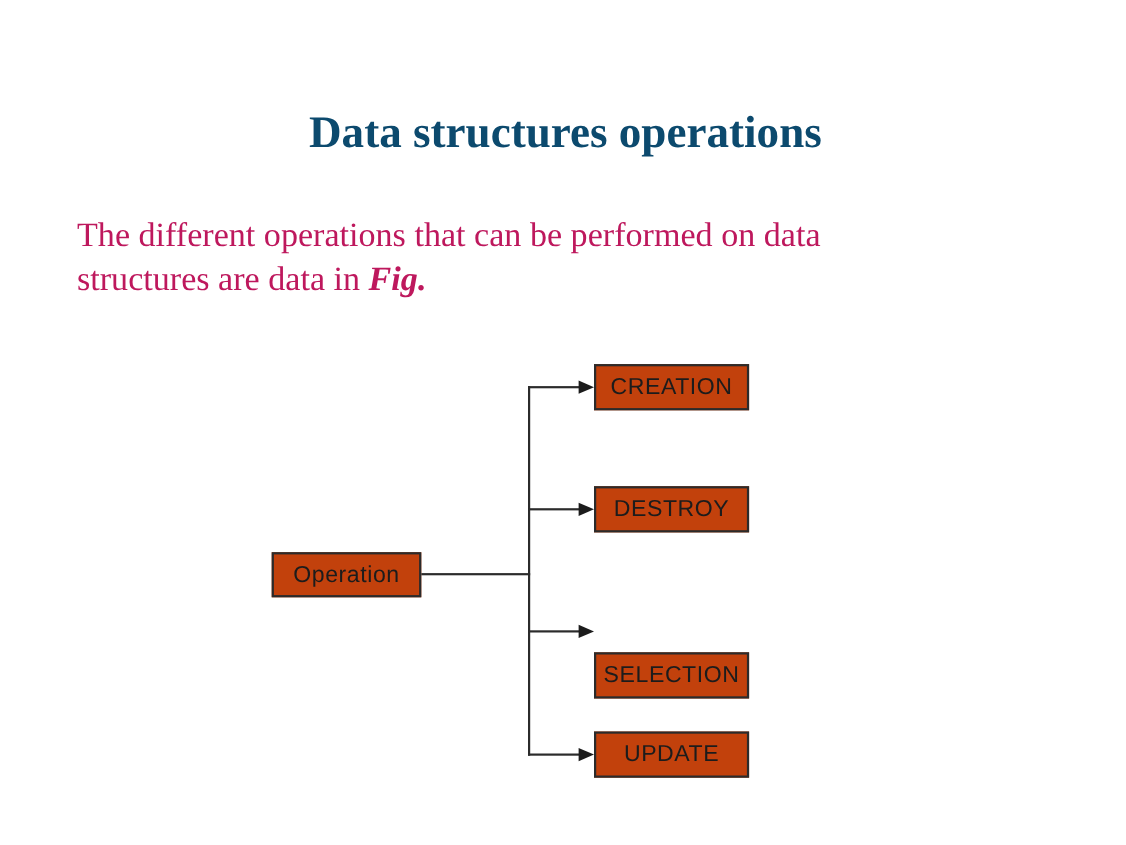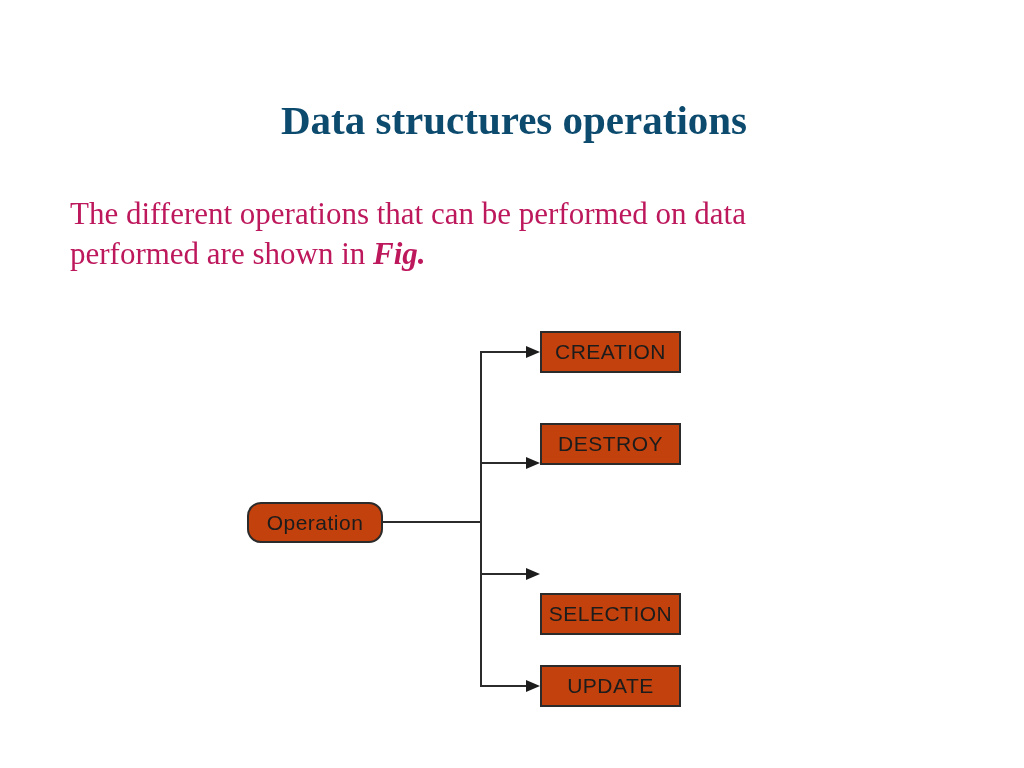--- a/index.html
+++ b/index.html
@@ -60,25 +60,25 @@
     border: 2px solid #2b2b2b;
     background: #c2410c;
     color: #1c1c1c;
     font-size: 21px;
     display: flex;
     align-items: center;
     justify-content: center;
     letter-spacing: 0.5px;
   }
   .node.root {
-    left: 247px; top: 502px; width: 136px; height: 41px; border-radius: 14px;
+    left: 247px; top: 502px; width: 136px; height: 41px;
   }
   .node.child { left: 540px; width: 141px; height: 42px; }
   .node.child.r0 { top: 331px; }
-  .node.child.r1 { top: 423px; }
+  .node.child.r1 { top: 442px; }
   .node.child.r2 { top: 553px; margin-top: 40px; }
   .node.child.r3 { top: 665px; }
 
   .hline, .vline {
     position: absolute;
     background: #2b2b2b;
   }
   .root-connector { left: 383px; top: 521px; width: 99px; height: 2px; }
   .trunk          { left: 480px; top: 351px; width: 2px;  height: 336px; }
 
@@ -103,21 +103,21 @@
 </style>
 </head>
 <body>
 
 <div class="slide">
 
   <h1 class="title">Data structures operations</h1>
 
   <p class="para">
     <span class="pline">The different operations that can be performed on data</span>
-    <span class="pline"><span>performed are shown in </span><b>Fig.</b></span>
+    <span class="pline"><span>structures are data in </span><b>Fig.</b></span>
   </p>
 
   <div class="diagram">
 
     <div class="node root">Operation</div>
 
     <div class="hline root-connector"></div>
     <div class="vline trunk"></div>
 
     <div class="hline branch r0"></div>

